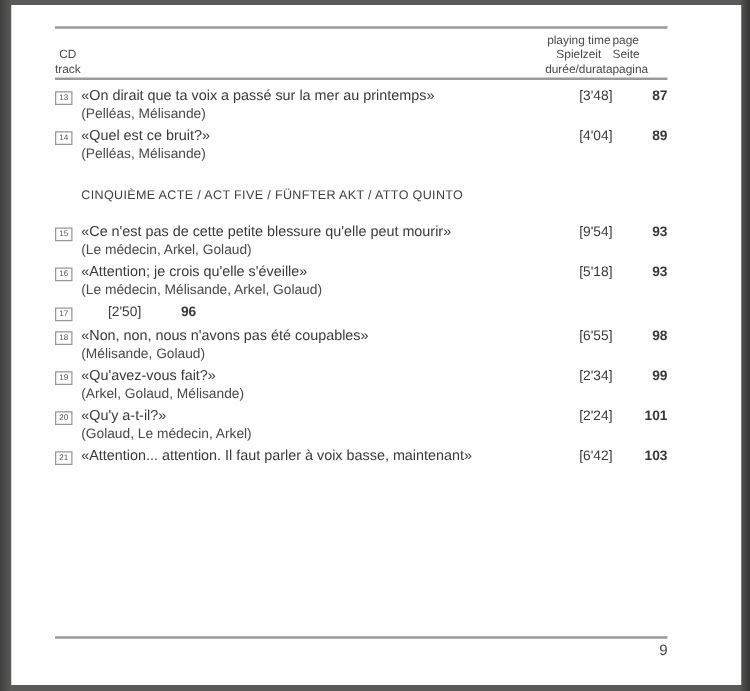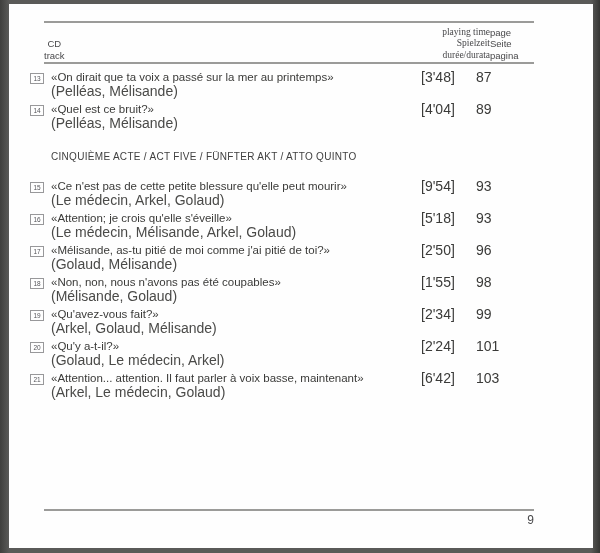--- a/index.html
+++ b/index.html
@@ -31,26 +31,26 @@
   .rule-bottom { top: 505px; }
 
   .header-row {
     position: absolute;
     left: 35px; top: 21px; width: 490px; height: 36px;
     display: flex; align-items: flex-end;
     font-size: 9.5px; line-height: 11.5px; color: #48484a;
   }
   .col-left  { text-align: center; }
   .col-fill  { flex: 1; }
-  .col-time  { text-align: right; font-family: Liberation Serif, serif; }
+  .col-time  { text-align: center; }
   .col-page  { width: 44px; text-align: left; }
 
   .tracks {
     position: absolute;
-    left: 21px; top: 66px; width: 490px;
+    left: 35px; top: 66px; width: 490px;
   }
   .track-row {
     display: flex; align-items: flex-start;
     margin-bottom: 4px;
   }
   .num-box {
     width: 12px; height: 9px;
     border: 1px solid #98989a;
     font-size: 6.5px; line-height: 9px;
     text-align: center;
@@ -58,31 +58,31 @@
     margin-top: 3px;
     flex: 0 0 auto;
   }
   .track-main { flex: 1; margin-left: 7px; min-width: 0; }
   .track-title {
     font-size: 11.5px; line-height: 15px;
     white-space: nowrap;
     color: #3a3a38;
   }
   .track-performers {
-    font-size: 14px; line-height: 13px;
+    font-size: 11px; line-height: 13px;
     color: #4a4a48;
   }
   .track-time, .track-page {
-    font-size: 14px; line-height: 15px;
-    text-align: left;
+    font-size: 11px; line-height: 15px;
+    text-align: right;
     color: #3a3a38;
     flex: 0 0 auto;
   }
   .track-time { width: 55px; }
-  .track-page { width: 44px; }
+  .track-page { width: 44px; font-weight: bold; }
 
   .section-heading {
     font-size: 10px; line-height: 18px;
     letter-spacing: 0.3px;
     color: #404040;
     margin: 18px 0 13px 21px;
     white-space: nowrap;
   }
 
   .page-number {
@@ -159,35 +159,31 @@
     <div class="track-main">
       <div class="track-title">«Attention; je crois qu'elle s'éveille»</div>
       <div class="track-performers">(Le médecin, Mélisande, Arkel, Golaud)</div>
     </div>
     <div class="track-time">[5'18]</div>
     <div class="track-page">93</div>
   </div>
 
   <div class="track-row">
     <div class="num-box">17</div>
-    <div class="track-main">
-      <div class="track-title">«Mélisande, as-tu pitié de moi comme j'ai pitié de toi?»</div>
-      <div class="track-performers">(Golaud, Mélisande)</div>
-    </div>
     <div class="track-time">[2'50]</div>
     <div class="track-page">96</div>
   </div>
 
   <div class="track-row">
     <div class="num-box">18</div>
     <div class="track-main">
       <div class="track-title">«Non, non, nous n'avons pas été coupables»</div>
       <div class="track-performers">(Mélisande, Golaud)</div>
     </div>
-    <div class="track-time">[1'55]</div>
+    <div class="track-time">[6'55]</div>
     <div class="track-page">98</div>
   </div>
 
   <div class="track-row">
     <div class="num-box">19</div>
     <div class="track-main">
       <div class="track-title">«Qu'avez-vous fait?»</div>
       <div class="track-performers">(Arkel, Golaud, Mélisande)</div>
     </div>
     <div class="track-time">[2'34]</div>
@@ -201,21 +197,20 @@
       <div class="track-performers">(Golaud, Le médecin, Arkel)</div>
     </div>
     <div class="track-time">[2'24]</div>
     <div class="track-page">101</div>
   </div>
 
   <div class="track-row">
     <div class="num-box">21</div>
     <div class="track-main">
       <div class="track-title">«Attention... attention. Il faut parler à voix basse, maintenant»</div>
-      <div class="track-performers">(Arkel, Le médecin, Golaud)</div>
     </div>
     <div class="track-time">[6'42]</div>
     <div class="track-page">103</div>
   </div>
 </div>
 
   <div class="rule rule-bottom"></div>
   <div class="page-number">9</div>
 
 </div>

